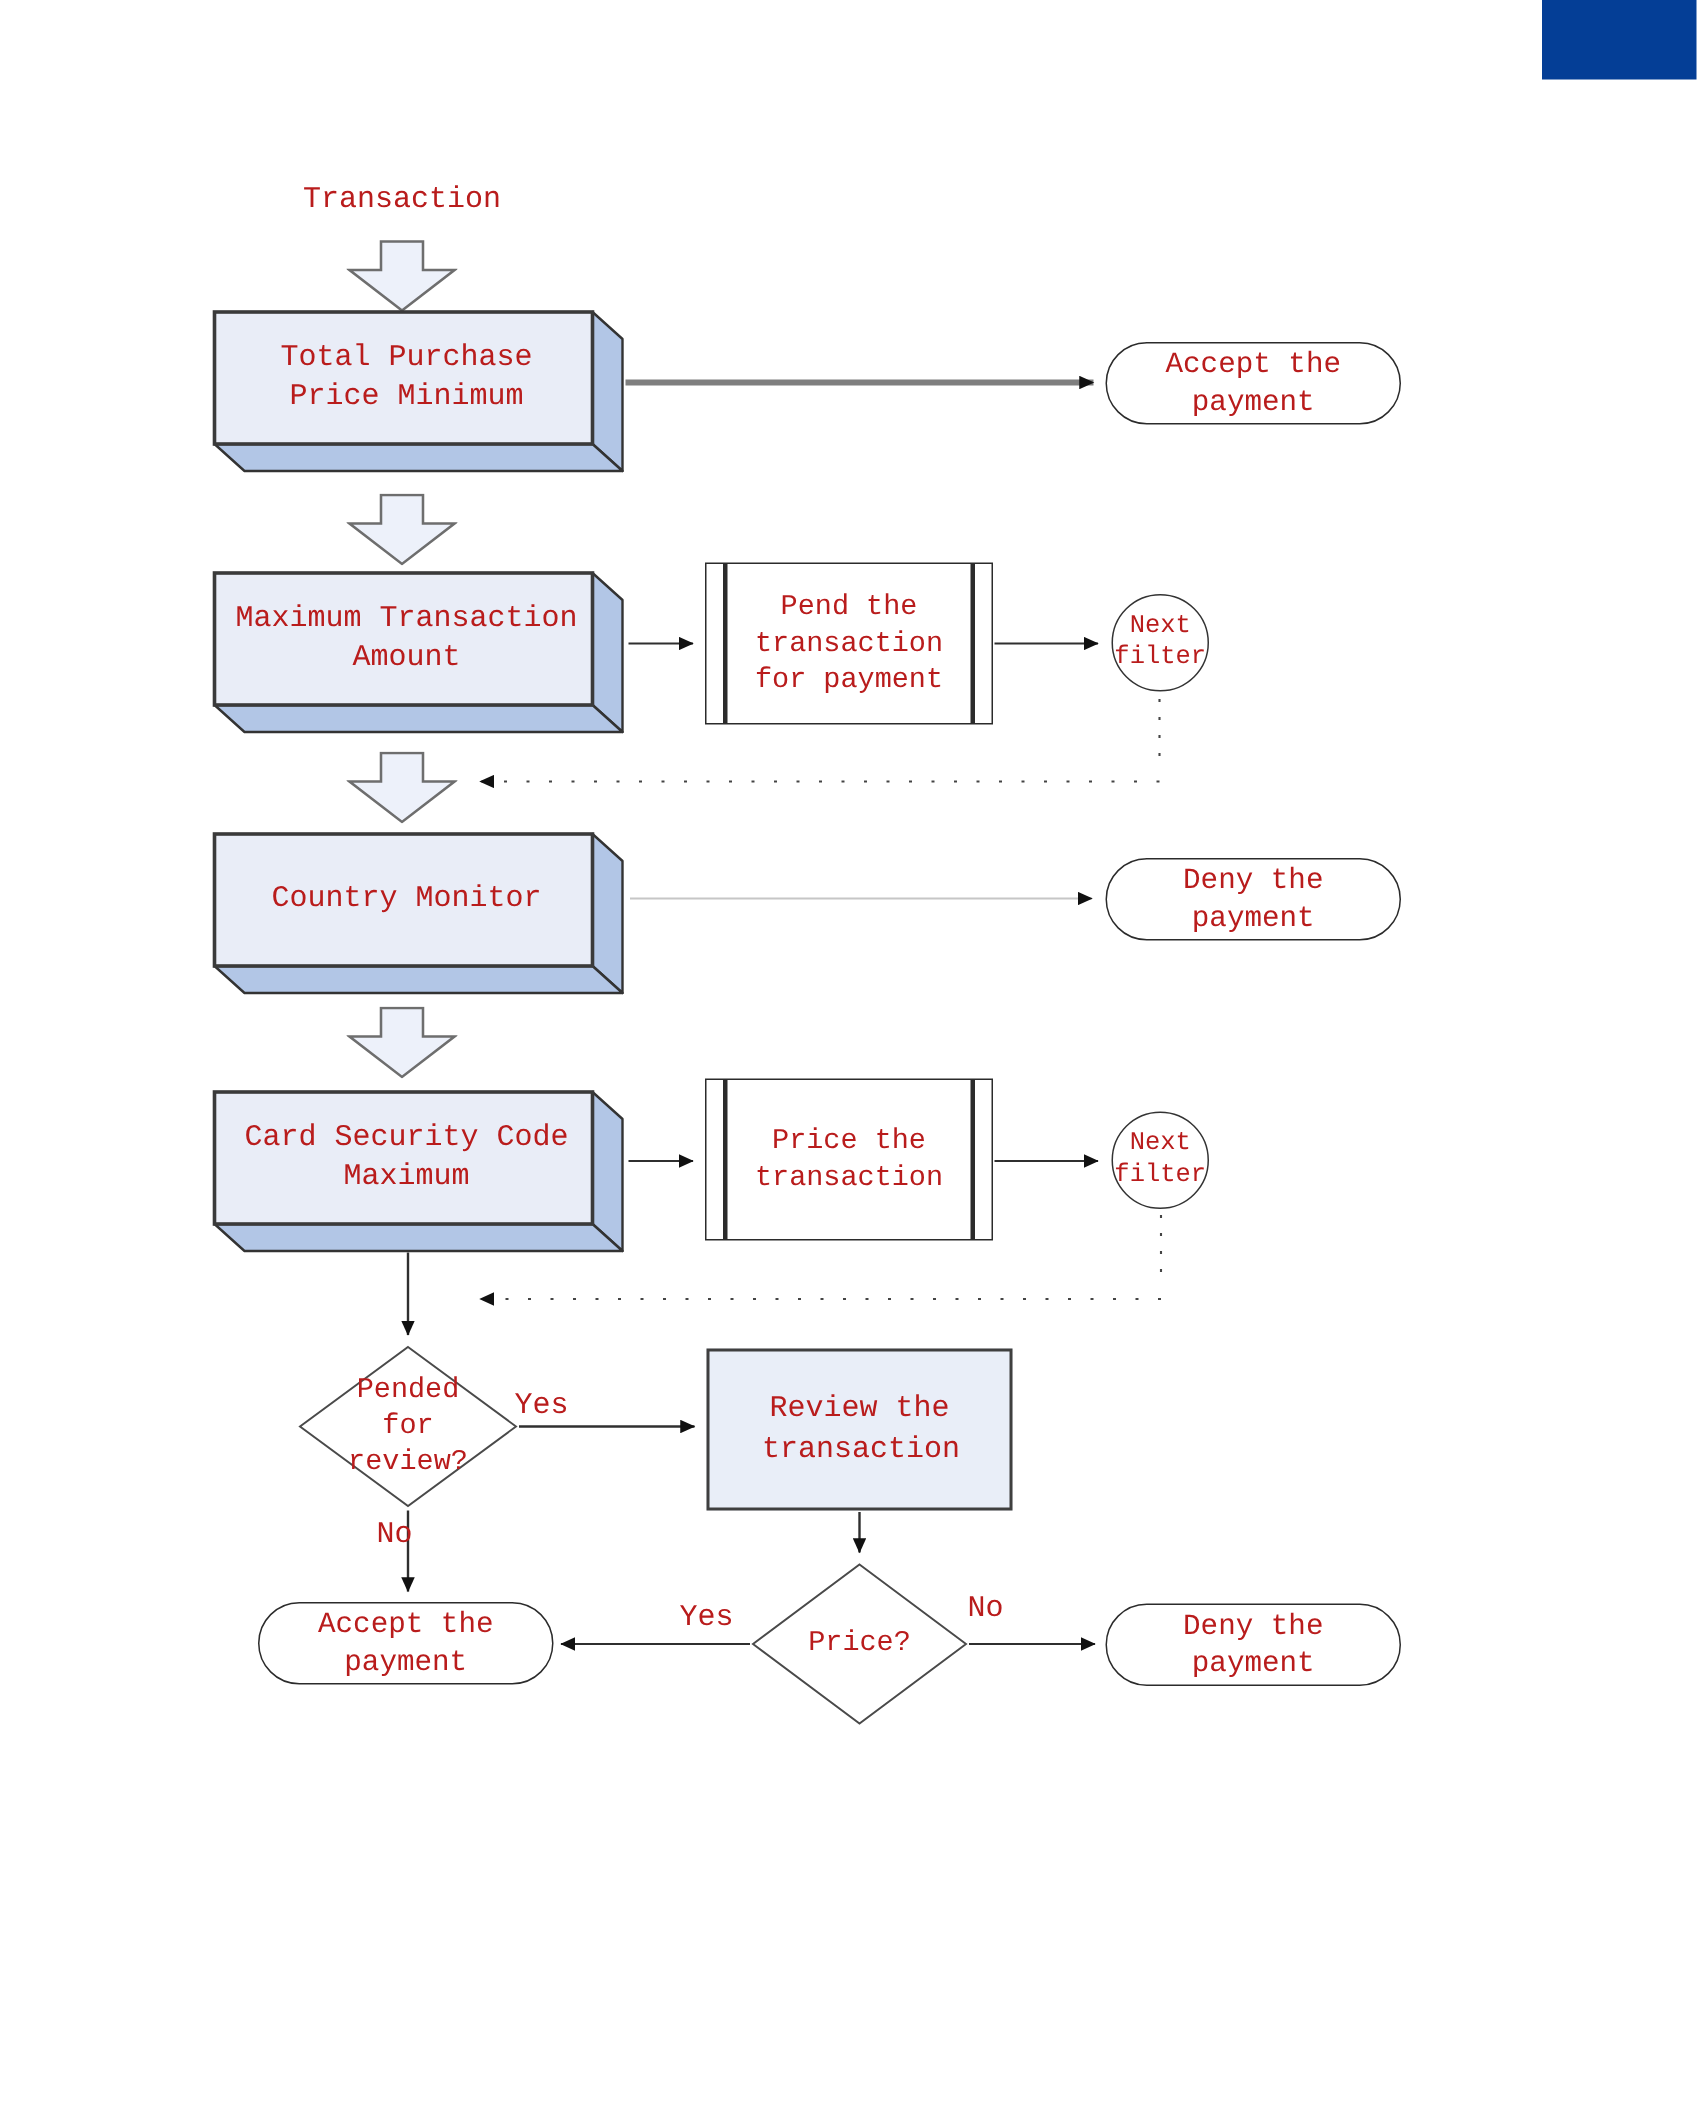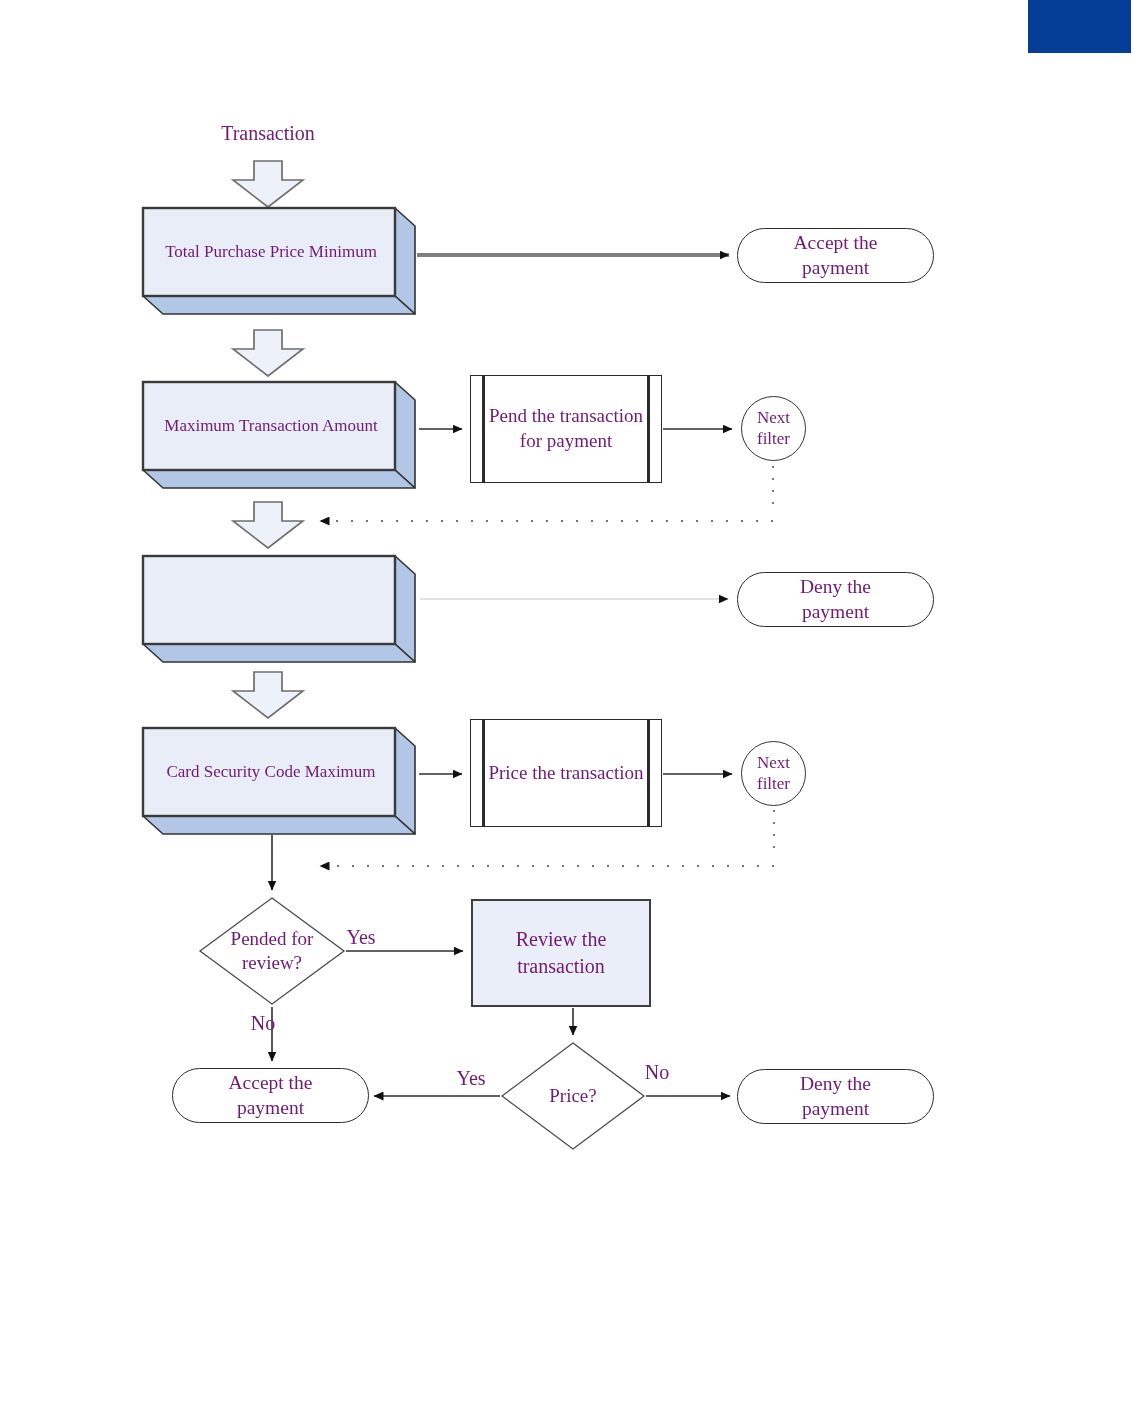--- a/index.html
+++ b/index.html
@@ -1,36 +1,36 @@
 <!DOCTYPE html>
 <html><head>
 <meta charset="utf-8">
 <style>
   html,body{margin:0;padding:0;background:#ffffff;}
   #canvas{
     position:relative;width:1133px;height:1414px;background:#ffffff;overflow:hidden;
-    font-family:Liberation Serif, serif;color:#701a75;
+    font-family:Liberation Mono, monospace;color:#b91c1c;
   }
   .abs{position:absolute;}
   
   #corner-accent{left:1028px;top:0;width:103px;height:53px;background:#043e96;}
   
   .plain-label{display:flex;align-items:center;justify-content:center;text-align:center;}
   #start-label{left:198px;top:120px;width:140px;height:26px;font-size:20px;}
   
   #connectors{left:0;top:0;width:1133px;height:1414px;pointer-events:none;}
   
   .block-arrow{width:74px;height:48px;}
   
   .box3d{width:278px;height:112px;}
   .box3d .face{fill:#e9edf7;stroke:#3a3a3a;stroke-width:2.4;}
   .box3d .side{fill:#b2c6e6;stroke:#333333;stroke-width:1.6;stroke-linejoin:round;}
   .box3d-label{position:absolute;left:3px;top:3px;width:256px;height:88px;
     display:flex;align-items:center;justify-content:center;text-align:center;
-    font-size:17px;line-height:1.3;padding:16px 12px;box-sizing:border-box;}
+    font-size:20px;line-height:1.3;padding:16px 12px;box-sizing:border-box;}
   
   .ppbox{background:#ffffff;border:1.6px solid #2b2b2b;box-sizing:border-box;}
   .ppbox .bar{position:absolute;top:0;bottom:0;width:2.6px;background:#2b2b2b;}
   .ppbox .bar.l{left:11px;} .ppbox .bar.r{right:11px;}
   .pp-label{position:absolute;left:16px;right:16px;top:0;bottom:0;
     display:flex;align-items:center;justify-content:center;text-align:center;
     font-size:19px;line-height:1.3;}
   
   .nf-circle{width:65px;height:65px;border:1.6px solid #333;border-radius:50%;
     background:#fff;display:flex;align-items:center;justify-content:center;
@@ -40,21 +40,21 @@
     border-radius:28px;display:flex;align-items:center;justify-content:center;
     text-align:center;font-size:19.5px;line-height:1.25;box-sizing:border-box;}
   
   .diamond{display:block;}
   .diamond polygon{fill:#ffffff;stroke:#4a4a4a;stroke-width:1.3;}
   .diamond-label{position:absolute;left:0;top:0;right:0;bottom:0;
     display:flex;align-items:center;justify-content:center;text-align:center;
     font-size:19px;line-height:1.25;}
   .diamond-label .inner{width:92px;text-align:center;}
   
-  #review-box{width:180px;height:108px;background:#e9eef8;border:2px solid #3f3f3f;
+  #review-box{width:204px;height:108px;background:#e9eef8;border:2px solid #3f3f3f;
     box-sizing:border-box;display:flex;align-items:center;justify-content:center;
     text-align:center;font-size:20px;line-height:1.35;}
   #review-box .inner{width:130px;}
   
   .branch-label{font-size:20px;width:46px;height:24px;}
 </style>
 </head>
 <body>
 
 <div id="canvas">
@@ -129,20 +129,21 @@
     </svg>
     <div class="box3d-label">Maximum Transaction Amount</div>
   </div>
 
   <div class="abs box3d" style="left:140px;top:553px">
     <svg width="278" height="112" viewBox="0 0 278 112">
       <polygon class="side" points="255,3 275,21 275,109 255,91"></polygon>
       <polygon class="side" points="3,91 255,91 275,109 23,109"></polygon>
       <rect class="face" x="3" y="3" width="252" height="88"></rect>
     </svg>
+    <div class="box3d-label">Country Monitor</div>
   </div>
 
   <div class="abs box3d" style="left:140px;top:725px">
     <svg width="278" height="112" viewBox="0 0 278 112">
       <polygon class="side" points="255,3 275,21 275,109 255,91"></polygon>
       <polygon class="side" points="3,91 255,91 275,109 23,109"></polygon>
       <rect class="face" x="3" y="3" width="252" height="88"></rect>
     </svg>
     <div class="box3d-label">Card Security Code Maximum</div>
   </div>

